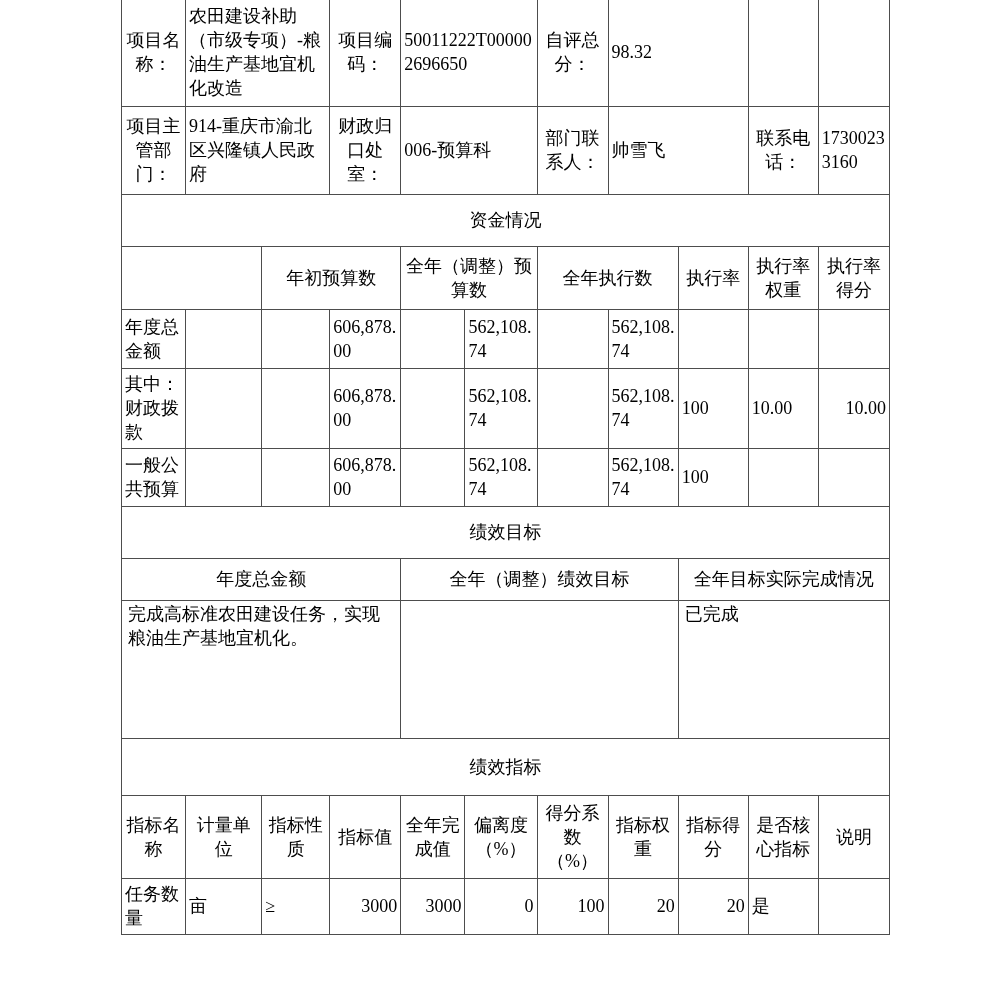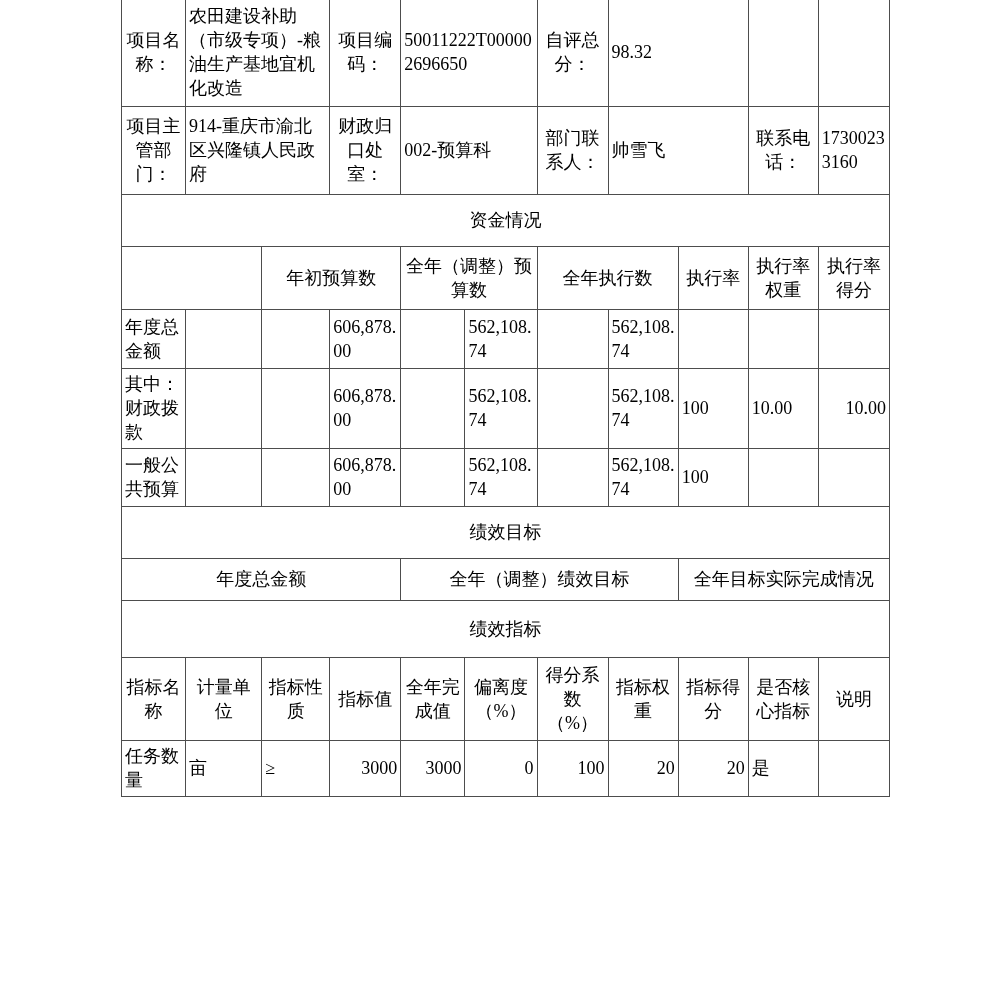--- a/index.html
+++ b/index.html
@@ -82,21 +82,21 @@
       <td class="lab">自评总分：</td>
       <td class="val" colspan="2">98.32</td>
       <td></td>
       <td></td>
     </tr>
 
     <tr class="r2">
       <td class="lab">项目主管部门：</td>
       <td class="val" colspan="2">914-重庆市渝北区兴隆镇人民政府</td>
       <td class="lab">财政归口处室：</td>
-      <td class="val" colspan="2">002-预算科</td>
+      <td class="val" colspan="2">006-预算科</td>
       <td class="lab">部门联系人：</td>
       <td class="val" colspan="2">帅雪飞</td>
       <td class="lab">联系电话：</td>
       <td class="val">17300233160</td>
     </tr>
 
     <tr class="r3">
       <td class="band" colspan="11">资金情况</td>
     </tr>
 
@@ -155,20 +155,25 @@
     <tr class="r8">
       <td class="band" colspan="11">绩效目标</td>
     </tr>
 
     <tr class="r9">
       <td class="hdr" colspan="4">年度总金额</td>
       <td class="hdr" colspan="4">全年（调整）绩效目标</td>
       <td class="hdr" colspan="3">全年目标实际完成情况</td>
     </tr>
 
+    <tr class="r10">
+      <td class="val top goal-cell" colspan="4">完成高标准农田建设任务，实现粮油生产基地宜机化。</td>
+      <td class="val top goal-cell" colspan="4"></td>
+      <td class="val top goal-cell" colspan="3">已完成</td>
+    </tr>
 
     <tr class="r11">
       <td class="band" colspan="11">绩效指标</td>
     </tr>
 
     <tr class="r12">
       <td class="hdr">指标名称</td>
       <td class="hdr">计量单位</td>
       <td class="hdr">指标性质</td>
       <td class="hdr">指标值</td>

